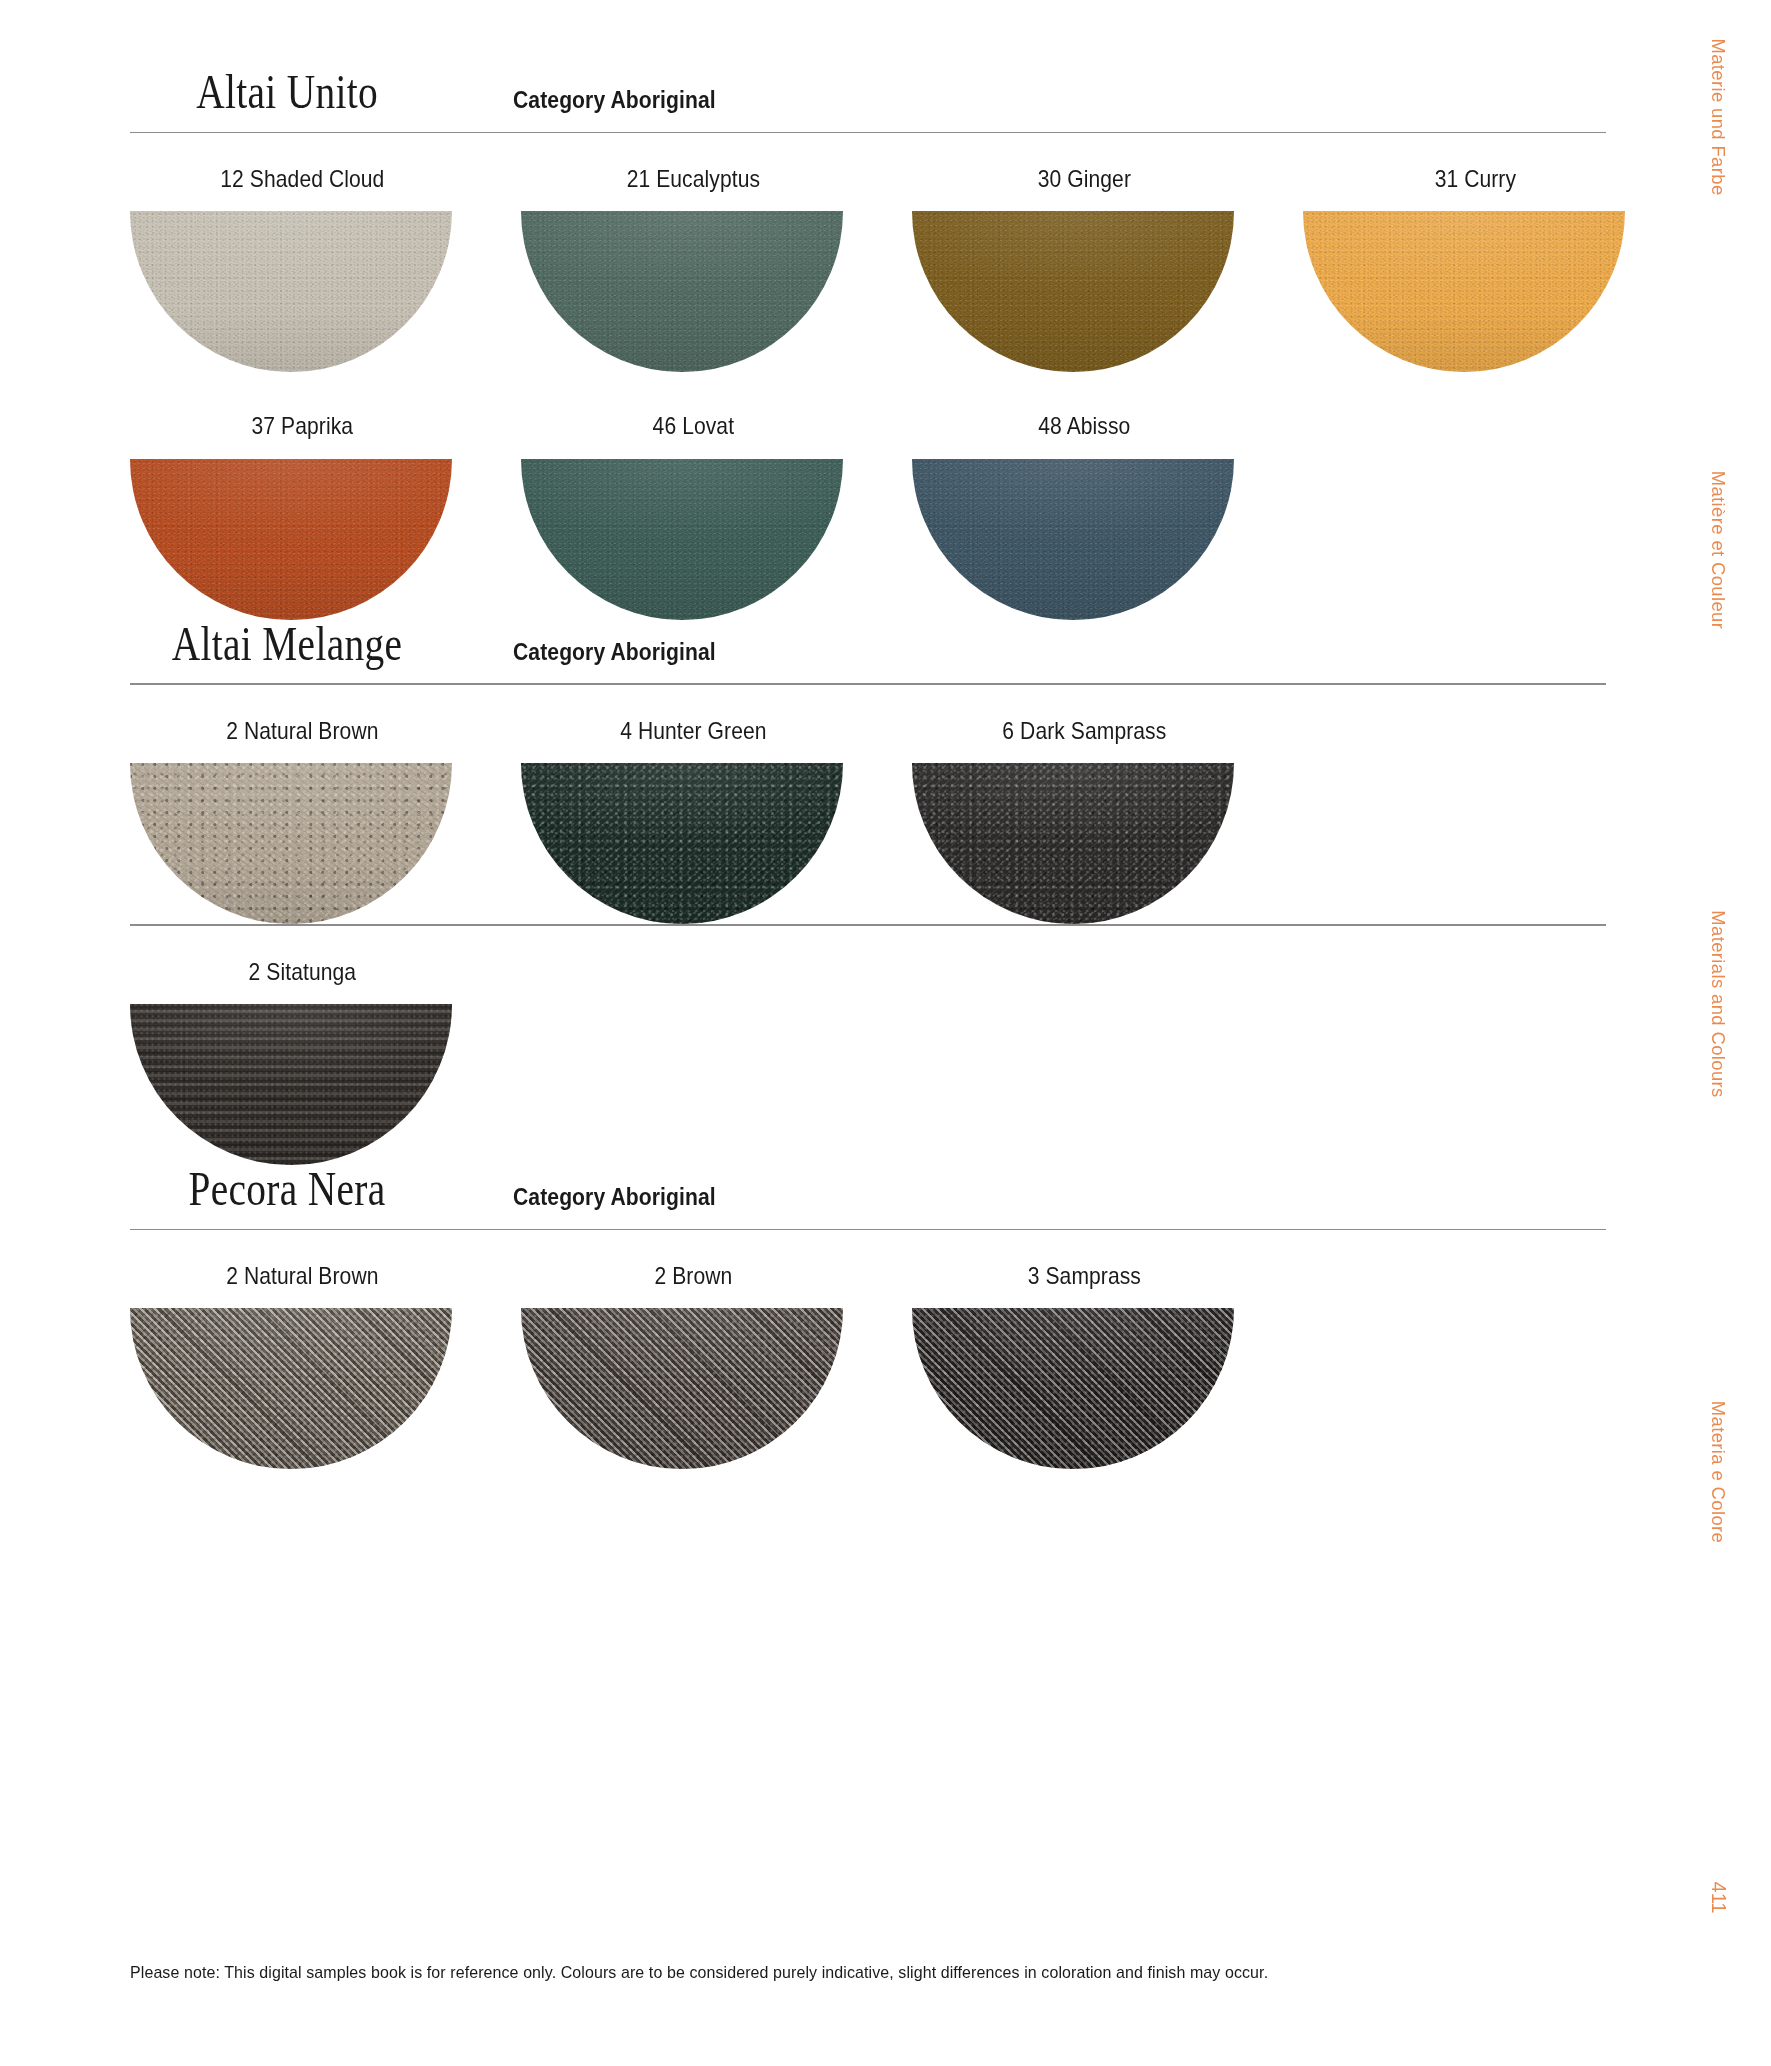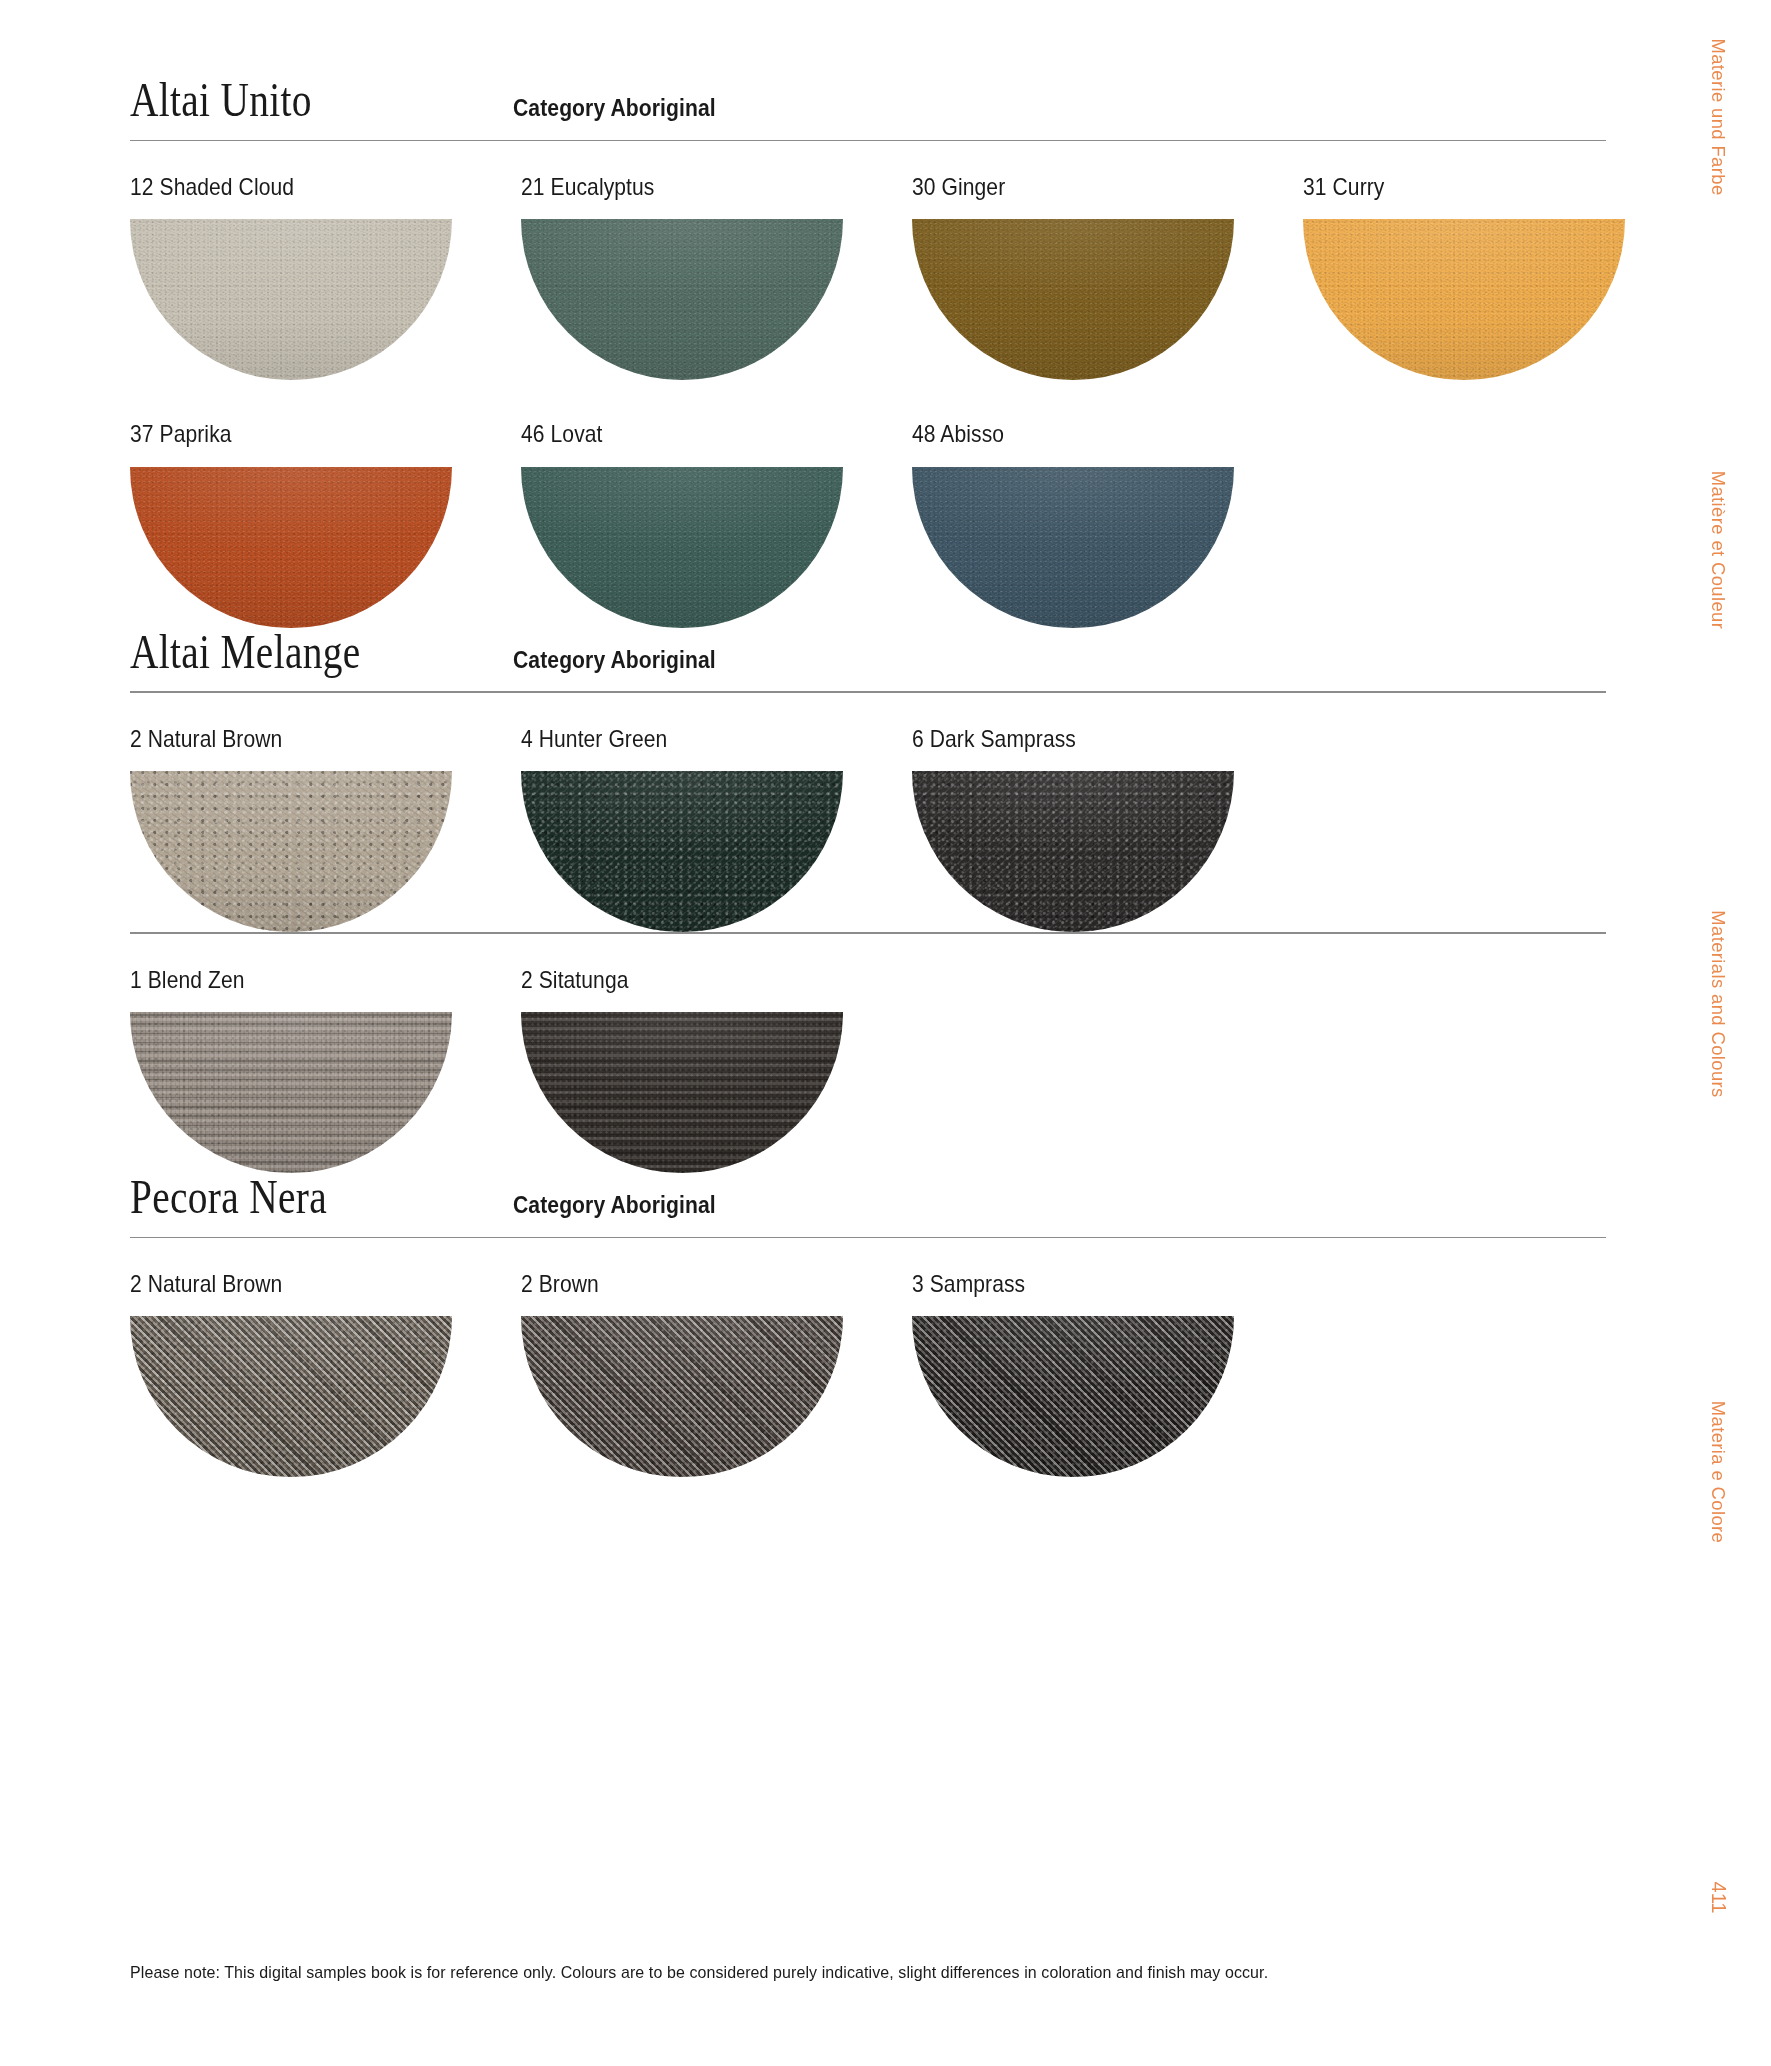--- a/index.html
+++ b/index.html
@@ -18,22 +18,23 @@
   .page {
     position: absolute;
     inset: 0;
     background: #ffffff;
   }
 
   
   .content {
     position: absolute;
     left: 130px;
-    top: 76px;
+    top: 68px;
     width: 1476px;
+    text-align: center;
   }
 
   
   .section { margin-bottom: 0; }
 
   .section-head {
     display: flex;
     align-items: baseline;
     padding-bottom: 15.6px;
   }
@@ -333,27 +334,20 @@
               <div class="tex tex-melange"></div>
               <div class="shade"></div>
             </div>
           </div>
         </div>
       </div>
       <div class="section">
         <div class="rule"></div>
         <div class="swatch-grid">
           <div class="swatch-cell">
-            <div class="swatch-label">1 Blend Zen</div>
-            <div class="swatch" style="background: rgb(155, 145, 136);">
-              <div class="tex tex-rib"></div>
-              <div class="shade"></div>
-            </div>
-          </div>
-          <div class="swatch-cell">
             <div class="swatch-label">2 Sitatunga</div>
             <div class="swatch" style="background: rgb(53, 48, 44);">
               <div class="tex tex-rib"></div>
               <div class="shade"></div>
             </div>
           </div>
         </div>
       </div>
       <div class="section">
         <div class="section-head">

